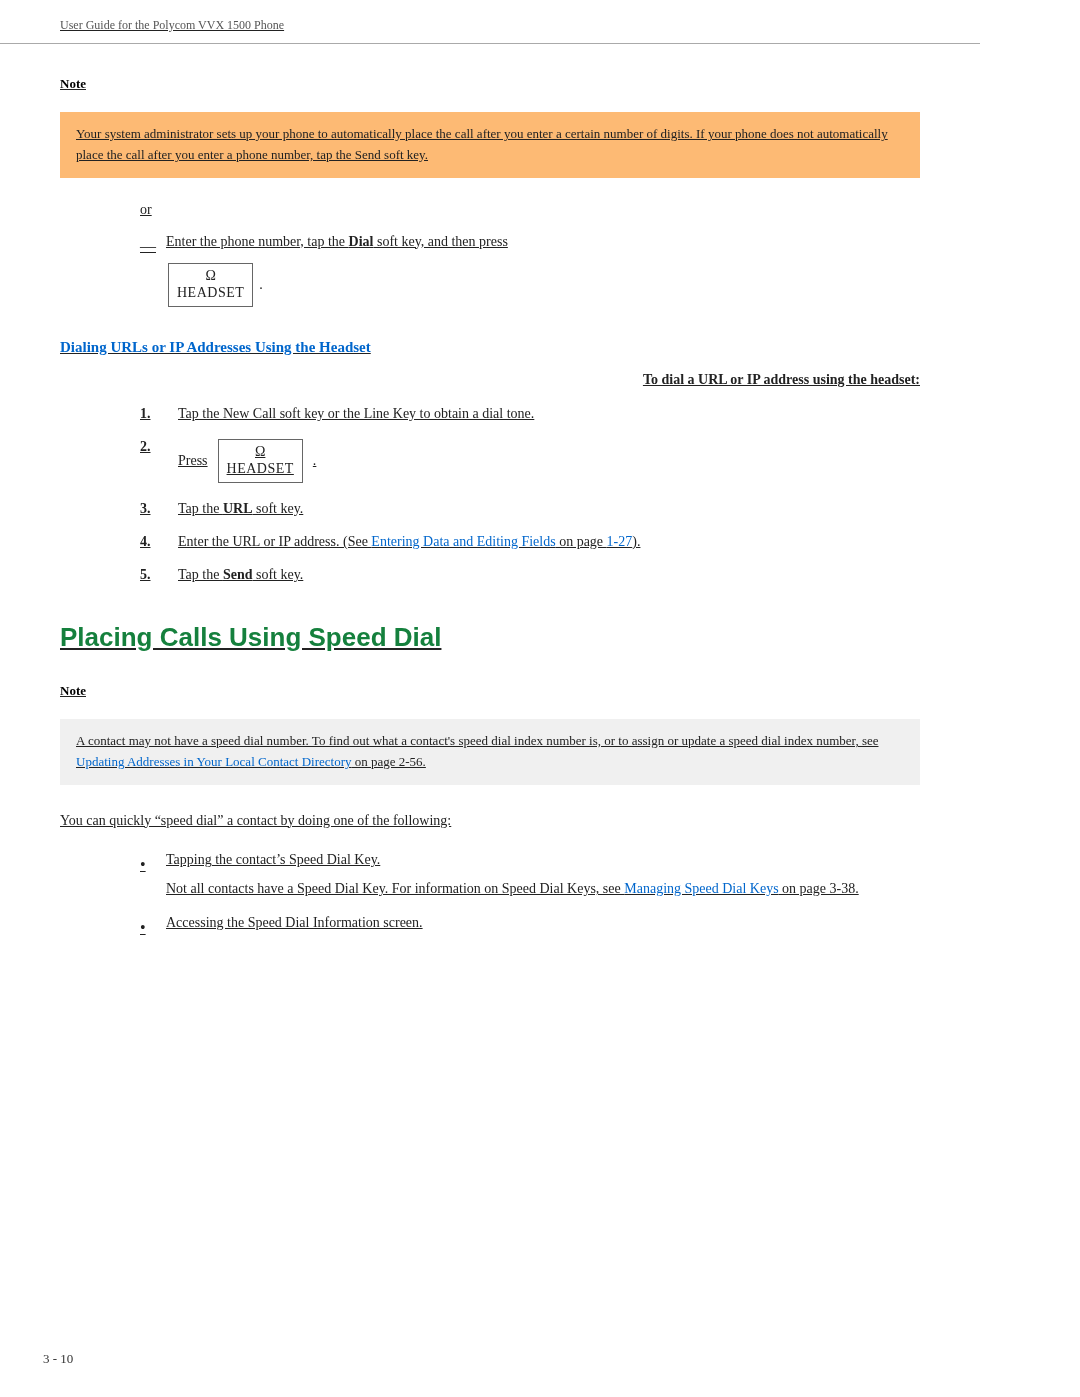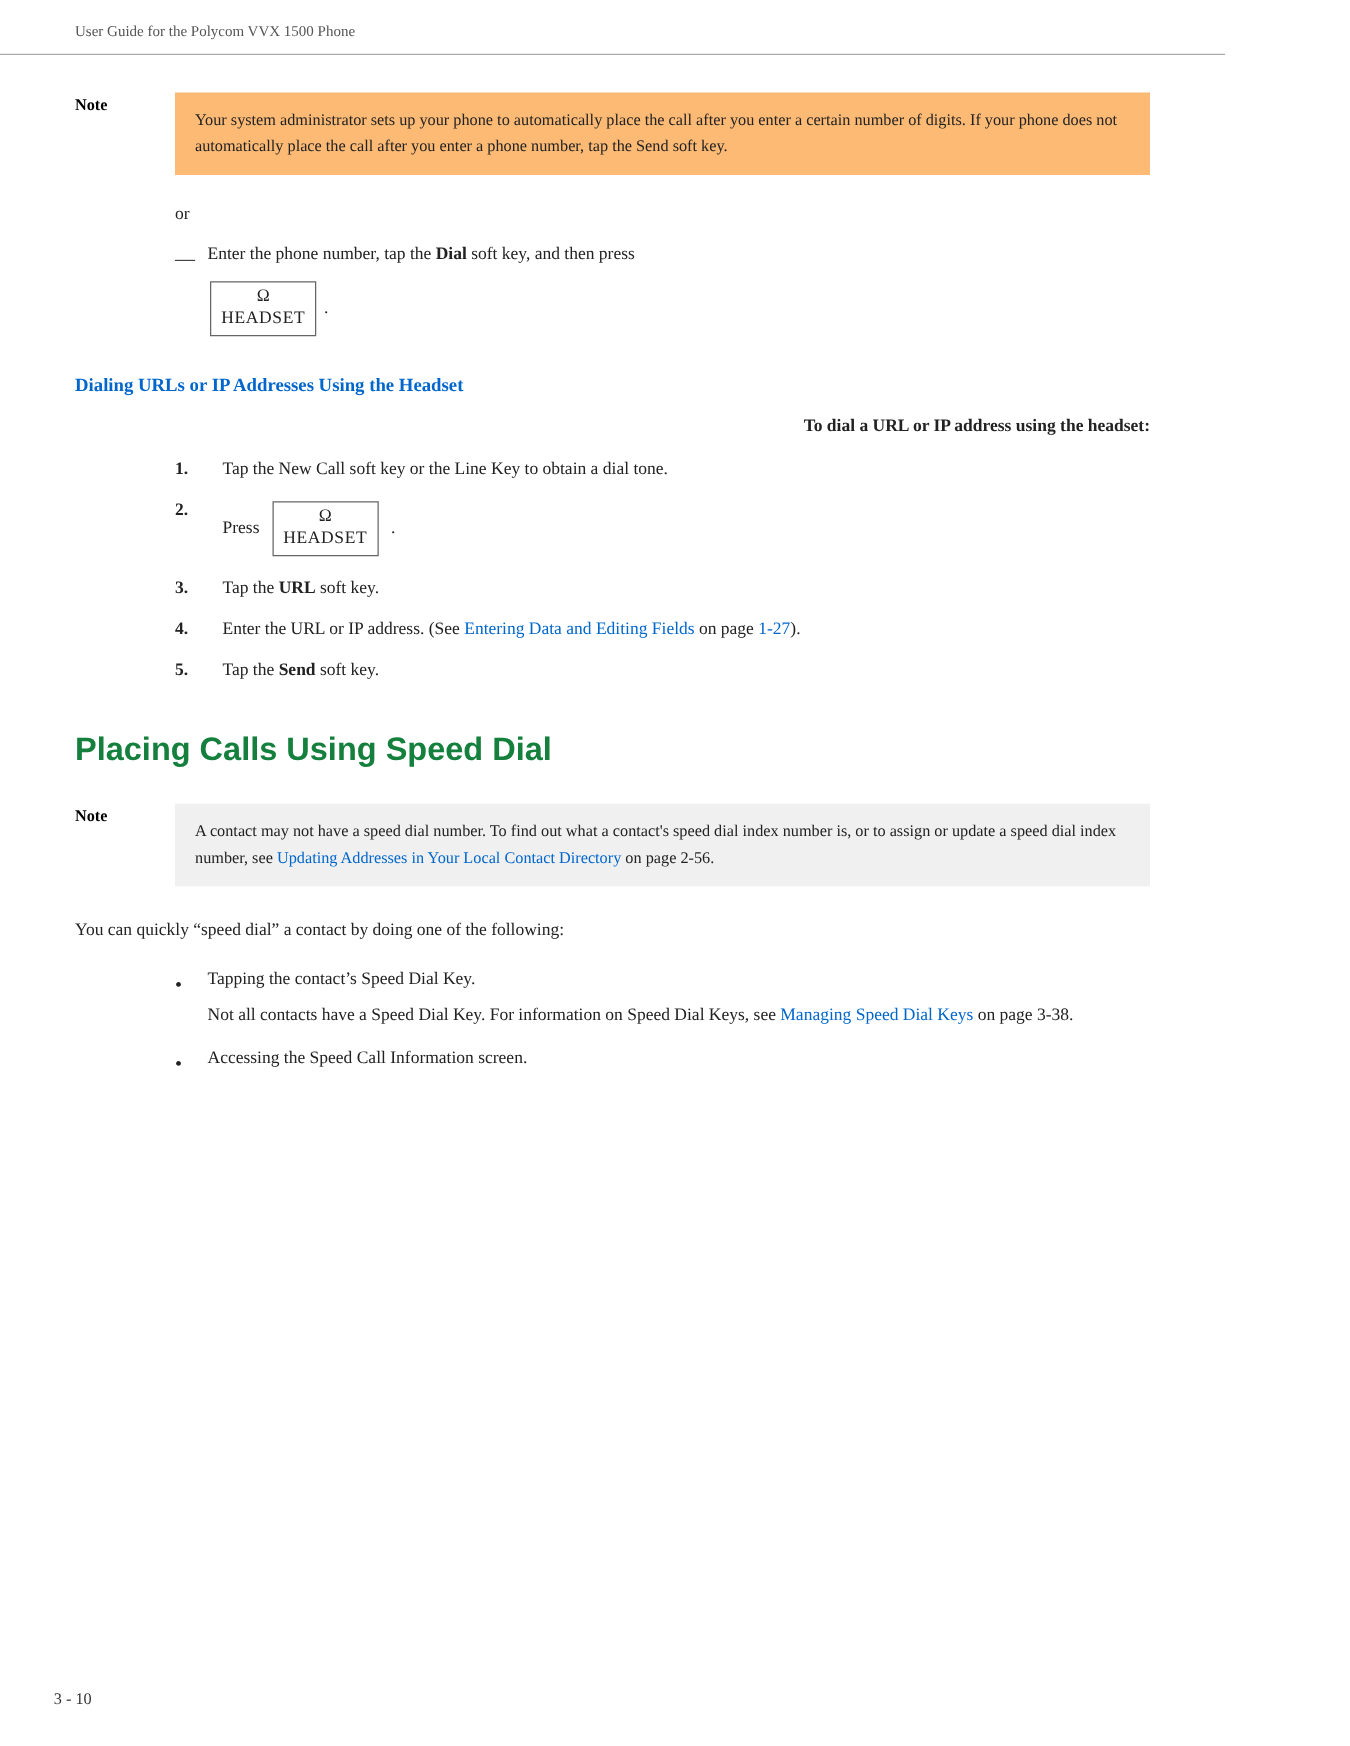--- a/index.html
+++ b/index.html
@@ -11,40 +11,42 @@
       width: 1080px;
       min-height: 1397px;
       position: relative;
     }
 
     .page-wrapper {
       width: 980px;
       min-height: 1397px;
       padding: 0;
       position: relative;
+      text-decoration: underline;
     }
 
     
     .page-header {
       padding: 18px 60px 10px 60px;
       border-bottom: 1px solid #aaa;
       font-size: 12px;
       color: #555;
     }
 
     
     .content {
       padding: 30px 60px 60px 60px;
     }
 
     
     .note-container {
       display: flex;
       gap: 20px;
       margin-bottom: 24px;
+      flex-direction: column;
     }
 
     .note-label {
       font-weight: bold;
       font-size: 13px;
       color: #000;
       min-width: 60px;
       padding-top: 2px;
     }
 
@@ -311,21 +313,21 @@
           <span>Tapping the contact’s Speed Dial Key.</span>
           <div class="bullet-sub">
             <span>Not all contacts have a Speed Dial Key. For information on Speed Dial Keys, see </span><a class="link"><span>Managing Speed Dial Keys</span></a><span> on page 3-38.</span>
           </div>
         </div>
       </div>
 
       <div class="bullet-item">
         <span class="bullet-dot">•</span>
         <div class="bullet-content">
-          <span>Accessing the Speed Call Information screen.</span>
+          <span>Accessing the Speed Dial Information screen.</span>
         </div>
       </div>
 
     </div>
 
   </div>
 
   <div class="page-footer">
     <span>3 - 10</span>
   </div>

